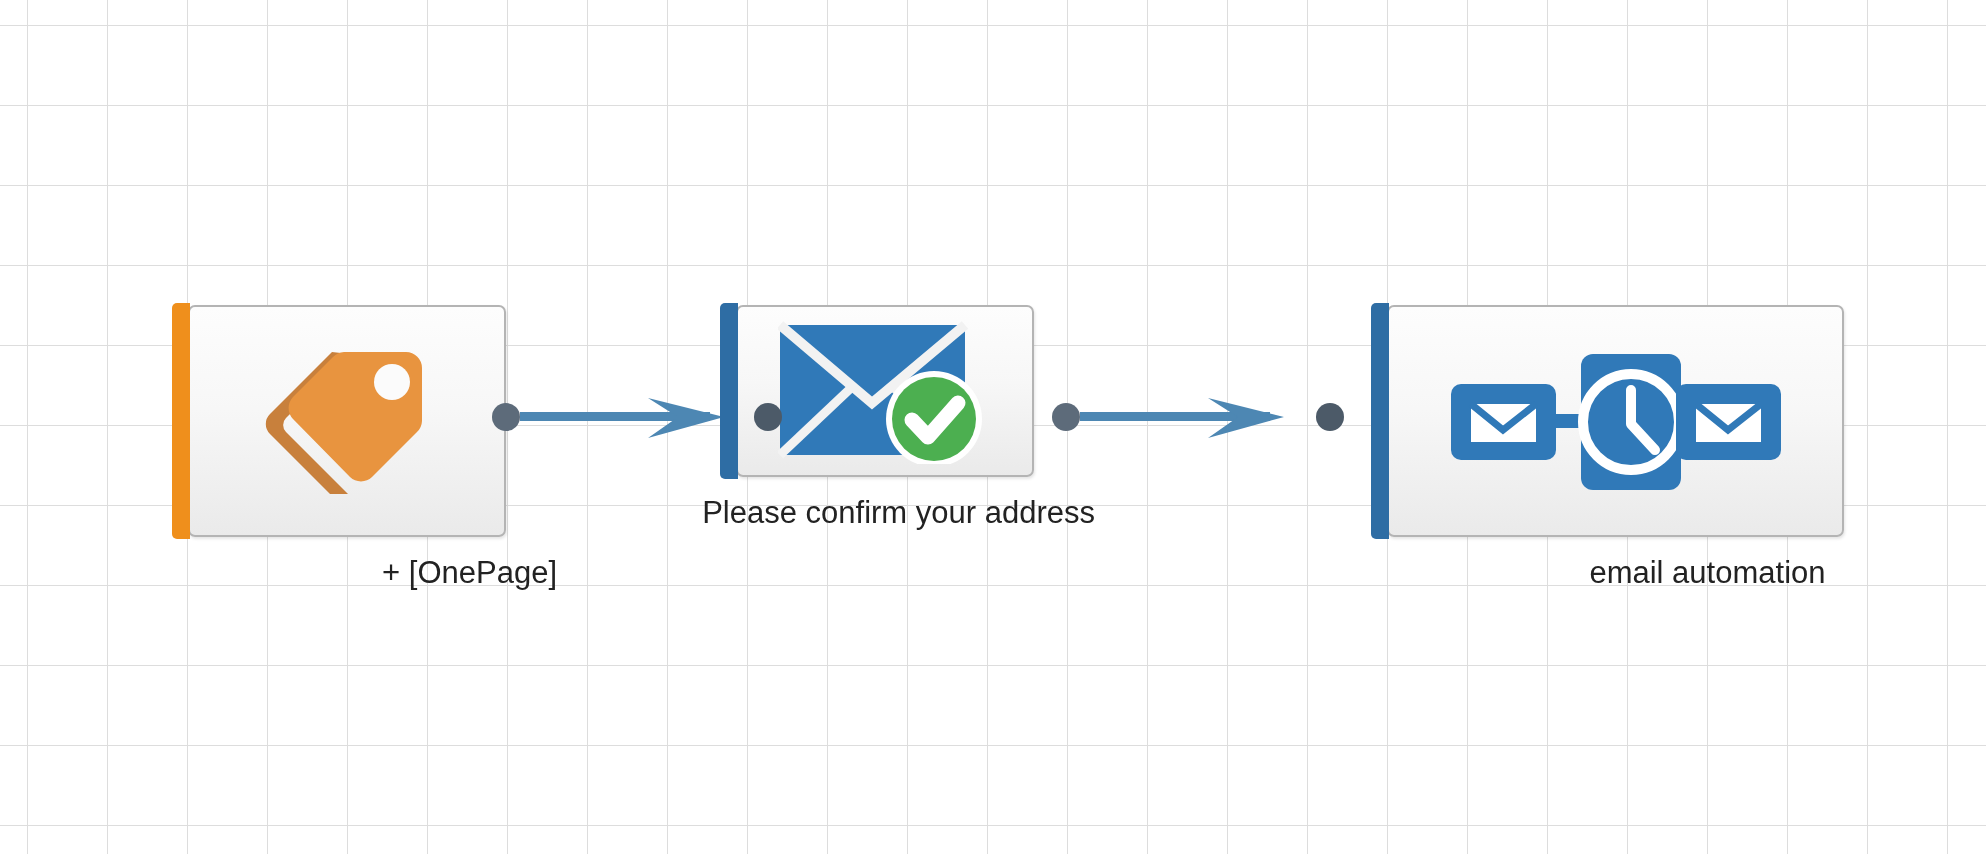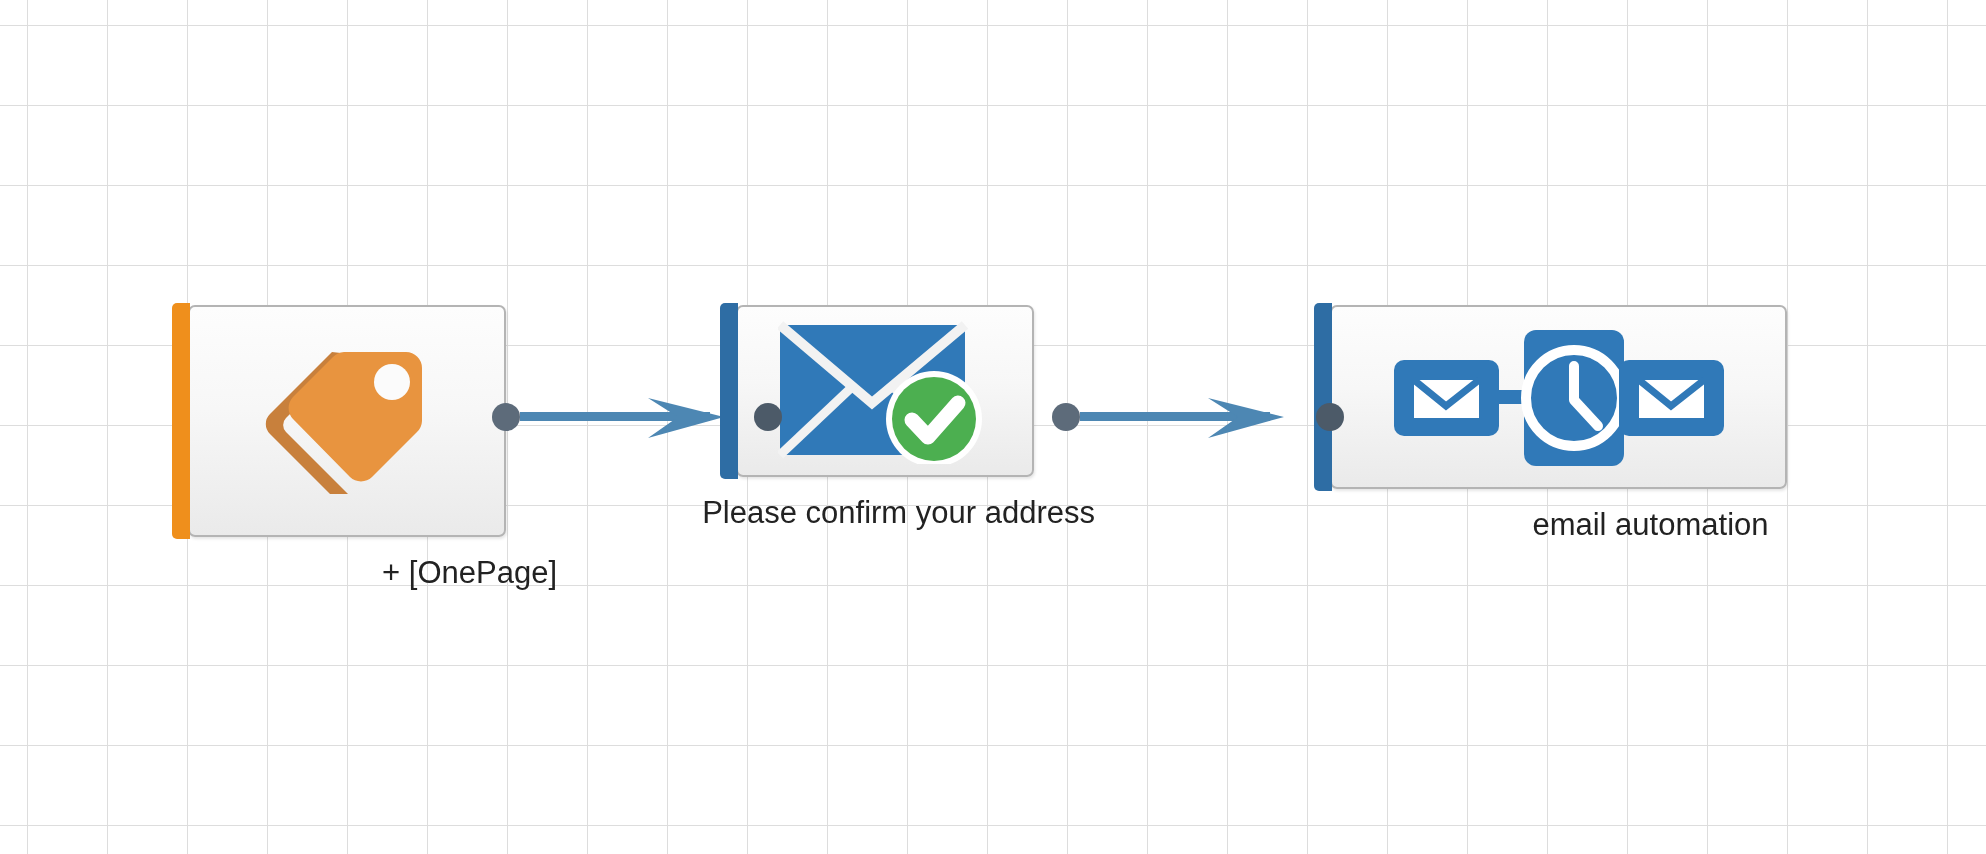--- a/index.html
+++ b/index.html
@@ -151,21 +151,21 @@
         <path d="M 187 136 L 115 68" fill="none" stroke="#f2f2f2" stroke-width="9"></path>
 
         <circle cx="156" cy="100" r="48" fill="#ffffff"></circle>
         <circle cx="156" cy="100" r="42" fill="#4caf50"></circle>
         <path d="M 134 101 L 150 118 L 180 84" fill="none" stroke="#ffffff" stroke-width="15" stroke-linecap="round" stroke-linejoin="round"></path>
       </svg>
     </div>
     <div class="node-label">Please confirm your address</div>
   </div>
 
-  <div class="node" style="left:1330px; top:305px; width:457px; height:184px;">
+  <div class="node" style="left:1387px; top:305px; width:457px; height:232px;">
     <div class="node-box"></div>
     <div class="accent" style="background:#2e6da4;"></div>
     <div class="node-icon">
       <svg width="330" height="150" viewBox="0 0 330 150">
 
         <rect x="98" y="68" width="40" height="14" fill="#3079b8"></rect>
         <rect x="192" y="68" width="40" height="14" fill="#3079b8"></rect>
 
         <rect x="0" y="38" width="105" height="76" rx="10" fill="#3079b8"></rect>
         <rect x="20" y="58" width="65" height="38" fill="#ffffff"></rect>

